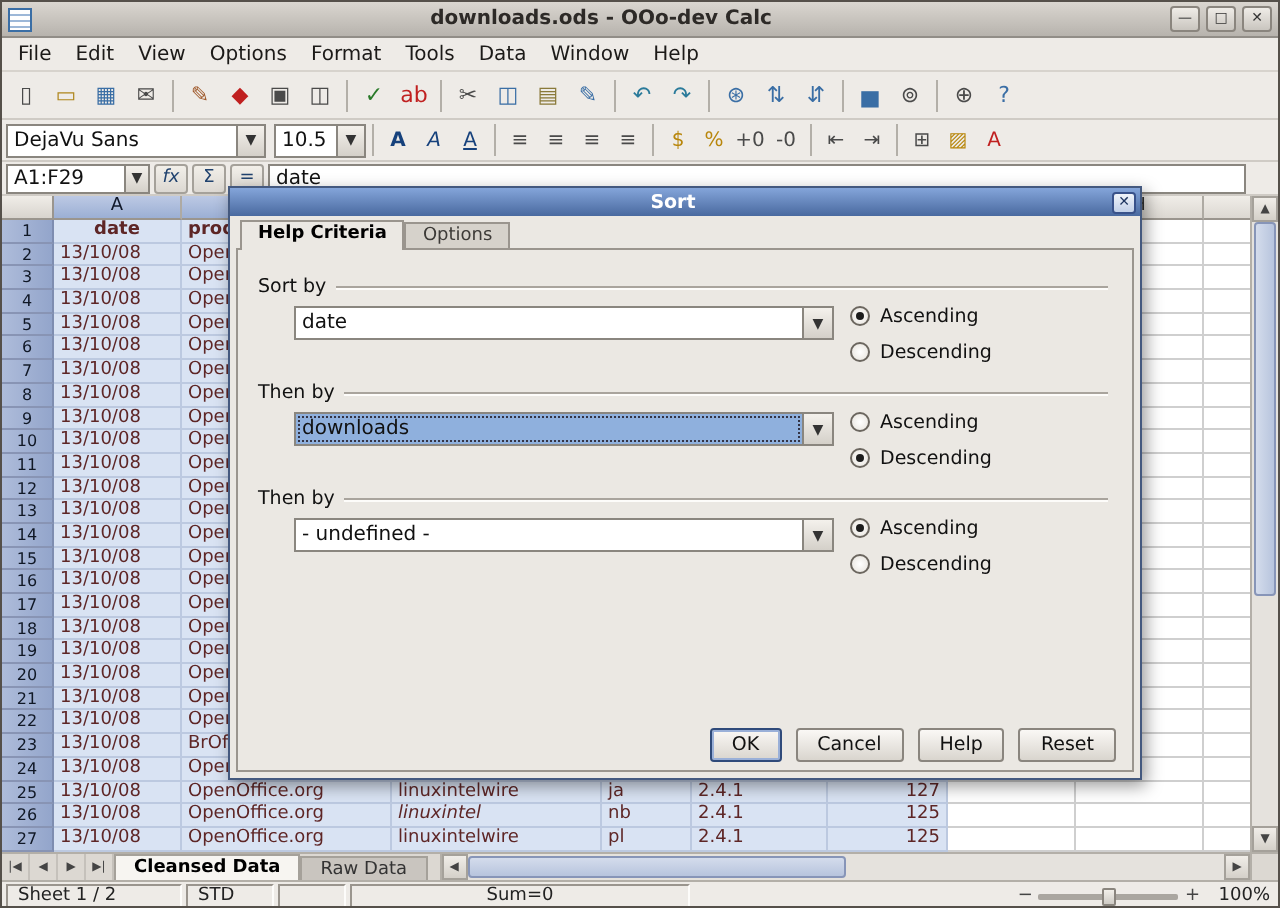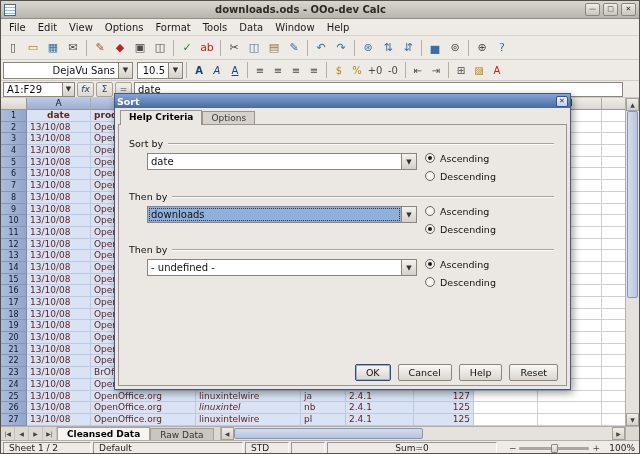--- a/index.html
+++ b/index.html
@@ -18,21 +18,21 @@
   .winbtn { width:15px; height:13px; background:linear-gradient(#efece7,#c9c5bf);
     border:1px solid #8a857e; border-radius:2px; font-size:7px; line-height:11px;
     text-align:center; color:#333;}
   
   .menubar { height:17px; display:flex; align-items:center; font-size:10px;
     color:#1c1a18; background:#eeebe7; border-bottom:1px solid #d7d3cd; padding-left:2px;}
   .menu-item { padding:1px 6px; }
   
   .tb { display:flex; align-items:center; border-bottom:1px solid #cfcbc5; padding:0 2px; }
   .tb1 { height:24px; }
-  .tb2 { height:21px;text-align:right; }
+  .tb2 { height:21px; }
   .icon { width:20px; height:19px; display:flex; align-items:center; justify-content:center;
     font-size:11px; border-radius:2px; }
   .tb2 .icon { width:18px; height:17px; font-size:10px; }
   .icon.b { font-weight:bold; } .icon.i { font-style:italic; } .icon.u { text-decoration:underline; }
   .sep { width:1px; height:16px; background:#b3afa8; margin:0 3px; flex:0 0 1px;}
   .combo { height:17px; background:#fff; border:1px solid #8a867f; display:flex;
     align-items:center; font-size:10px; color:#111; }
   .combo .cval { flex:1; padding:0 3px; white-space:nowrap; overflow:hidden;}
   .arrowbtn { width:14px; height:100%; background:linear-gradient(#f4f1ec,#d4d0c9);
     border-left:1px solid #8a867f; display:flex; align-items:center; justify-content:center;
@@ -97,21 +97,21 @@
   .zoomtrack { width:70px; height:3px; background:#aaa6a0; position:relative; border-radius:1px;}
   .zoomthumb { position:absolute; left:32px; top:-3px; width:7px; height:9px;
     background:linear-gradient(#f2efe9,#cfcbc5); border:1px solid #8a857e; border-radius:1px;}
   .zoomsign { font-size:9px; color:#444; }
   .zoomlabel { width:32px; text-align:right; }
   
   .dialog { position:absolute; left:113px; top:92px; width:457px; height:297px;
     background:#ebe8e3; border:1px solid #44597f; box-shadow:2px 3px 8px rgba(0,0,0,.4); z-index:50;}
   .dtitle { height:14px; background:linear-gradient(#84a5da,#49699f); display:flex;
     align-items:center; padding:0 2px;}
-  .dtitle-text { flex:1; color:#fff; font-size:9.5px; font-weight:bold;}
+  .dtitle-text { flex:1; text-align:center; color:#fff; font-size:9.5px; font-weight:bold;}
   .dclose { width:12px; height:11px; background:linear-gradient(#f0f4fa,#c2d0e8);
     border:1px solid #39528a; border-radius:2px; font-size:7px; line-height:9px;
     text-align:center; color:#1d3560;}
   .dtabs { height:16px; display:flex; align-items:flex-end; padding-left:5px;
     position:relative; z-index:3;}
   .dtab { font-size:9px; padding:1px 8px 1px 8px; border:1px solid #9a958e; border-bottom:none;
     background:#d6d2cb; color:#3c3a37; height:13px; line-height:11px;}
   .dtab.active { background:#ebe8e3; font-weight:bold; color:#000; height:15px; margin-bottom:-1px;}
   .dbody { position:absolute; left:3px; right:3px; top:30px; bottom:3px;
     border:1px solid #9a958e; background:#ebe8e3; z-index:2;}
@@ -606,21 +606,20 @@
         <div class="hthumb"></div>
       </div>
       <div class="sarrow" style="flex:0 0 13px">▶</div>
     </div>
     <div class="hcorner"></div>
   </div>
 
   <div class="statusbar">
     <span style="display:flex;gap:2px;align-items:center">
         <div class="panel" style="width: 88px;">Sheet 1 / 2</div>
-        <div class="panel" style="width: 150px;">Default</div>
         <div class="panel" style="width: 44px;">STD</div>
         <div class="panel" style="width: 34px;"></div>
       </span>
     <div class="panel" style="width:170px;justify-content:center">
       <span>Sum=0</span>
     </div>
     <div class="zoomwrap">
       <span class="zoomsign">−</span>
       <div class="zoomtrack">
         <div class="zoomthumb"></div>

